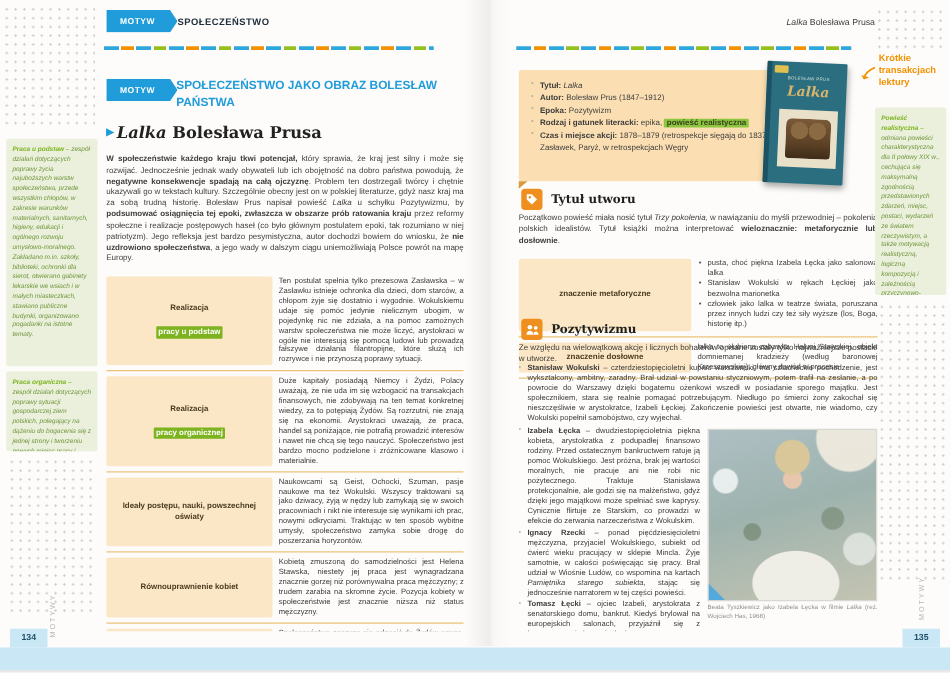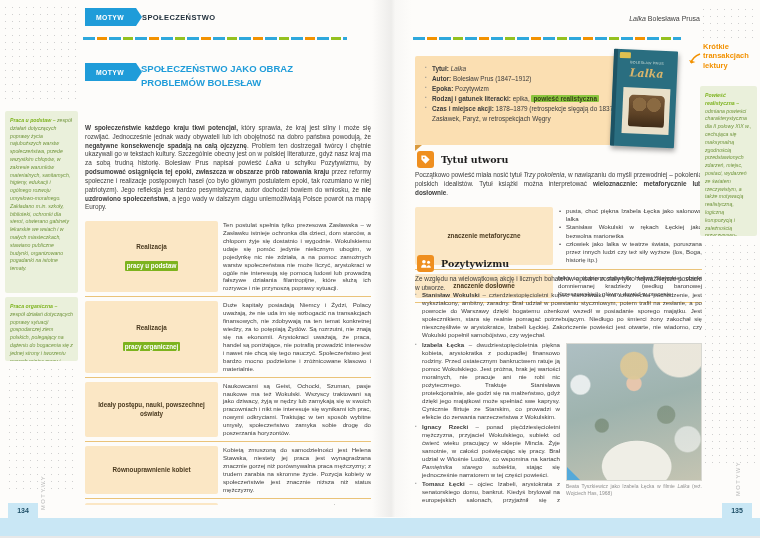--- a/index.html
+++ b/index.html
@@ -106,22 +106,25 @@
     <span>MOTYW</span>
   </div>
   <div class="abs" style="left:142px;top:13px;font-size:7.5px;font-weight:bold;letter-spacing:.4px;color:#22303c;">SPOŁECZEŃSTWO</div>
 
   <div class="abs stripe" style="left:83px;top:37px;width:264px;height:3px;"></div>
   <div class="abs stripe" style="left:413px;top:37px;width:268px;height:3px;"></div>
 
   <div class="abs tab" style="left:85px;top:63px;width:50px;height:18px;">
     <span>MOTYW</span>
   </div>
-  <div class="abs" style="left:141px;top:62px;width:218px;font-size:9.5px;font-weight:bold;color:#1f9cd9;line-height:1.45;">SPOŁECZEŃSTWO JAKO OBRAZ PROBLEMÓW BOLESŁAW</div>
-
+  <div class="abs" style="left:141px;top:62px;width:218px;font-size:9.5px;font-weight:bold;color:#1f9cd9;line-height:1.45;">SPOŁECZEŃSTWO JAKO OBRAZ BOLESŁAW PAŃSTWA</div>
+
+  <div class="abs" style="left:85px;top:99px;font-family:'DejaVu Serif',serif;font-weight:bold;font-size:13px;color:#222;">
+    <span style="color:#1f9cd9;font-size:8px;vertical-align:2px;font-family:'Liberation Sans',sans-serif;">▶ </span><span><span class="i">Lalka</span><span> Bolesława Prusa</span></span>
+  </div>
 
   <div class="abs body-text" style="left:85px;top:124px;width:286px;height:94px;overflow:hidden;"><span class="b">W społeczeństwie każdego kraju tkwi potencjał,</span><span> który sprawia, że kraj jest silny i może się rozwijać. Jednocześnie jednak wady obywateli lub ich obojętność na dobro państwa powodują, że </span><span class="b">negatywne konsekwencje spadają na całą ojczyznę</span><span>. Problem ten dostrzegali twórcy i chętnie ukazywali go w tekstach kultury. Szczególnie obecny jest on w polskiej literaturze, gdyż nasz kraj ma za sobą trudną historię. Bolesław Prus napisał powieść </span><span class="i">Lalka</span><span> u schyłku Pozytywizmu, by </span><span class="b">podsumować osiągnięcia tej epoki, zwłaszcza w obszarze prób ratowania kraju</span><span> przez reformy społeczne i realizacje postępowych haseł (co było głównym postulatem epoki, tak rozumiano w niej patriotyzm). Jego refleksja jest bardzo pesymistyczna, autor dochodzi bowiem do wniosku, że </span><span class="b">nie uzdrowiono społeczeństwa</span><span>, a jego wady w dalszym ciągu uniemożliwiają Polsce powrót na mapę Europy.</span></div>
 
   <div class="abs ptable" style="left:85px;top:221px;width:286px;height:284px;overflow:hidden;">
     <div class="row">
       <div class="lbl">
           <span class="b">Realizacja</span>
           <br>
           <span class="b hl">pracy u podstaw</span>
         </div>

